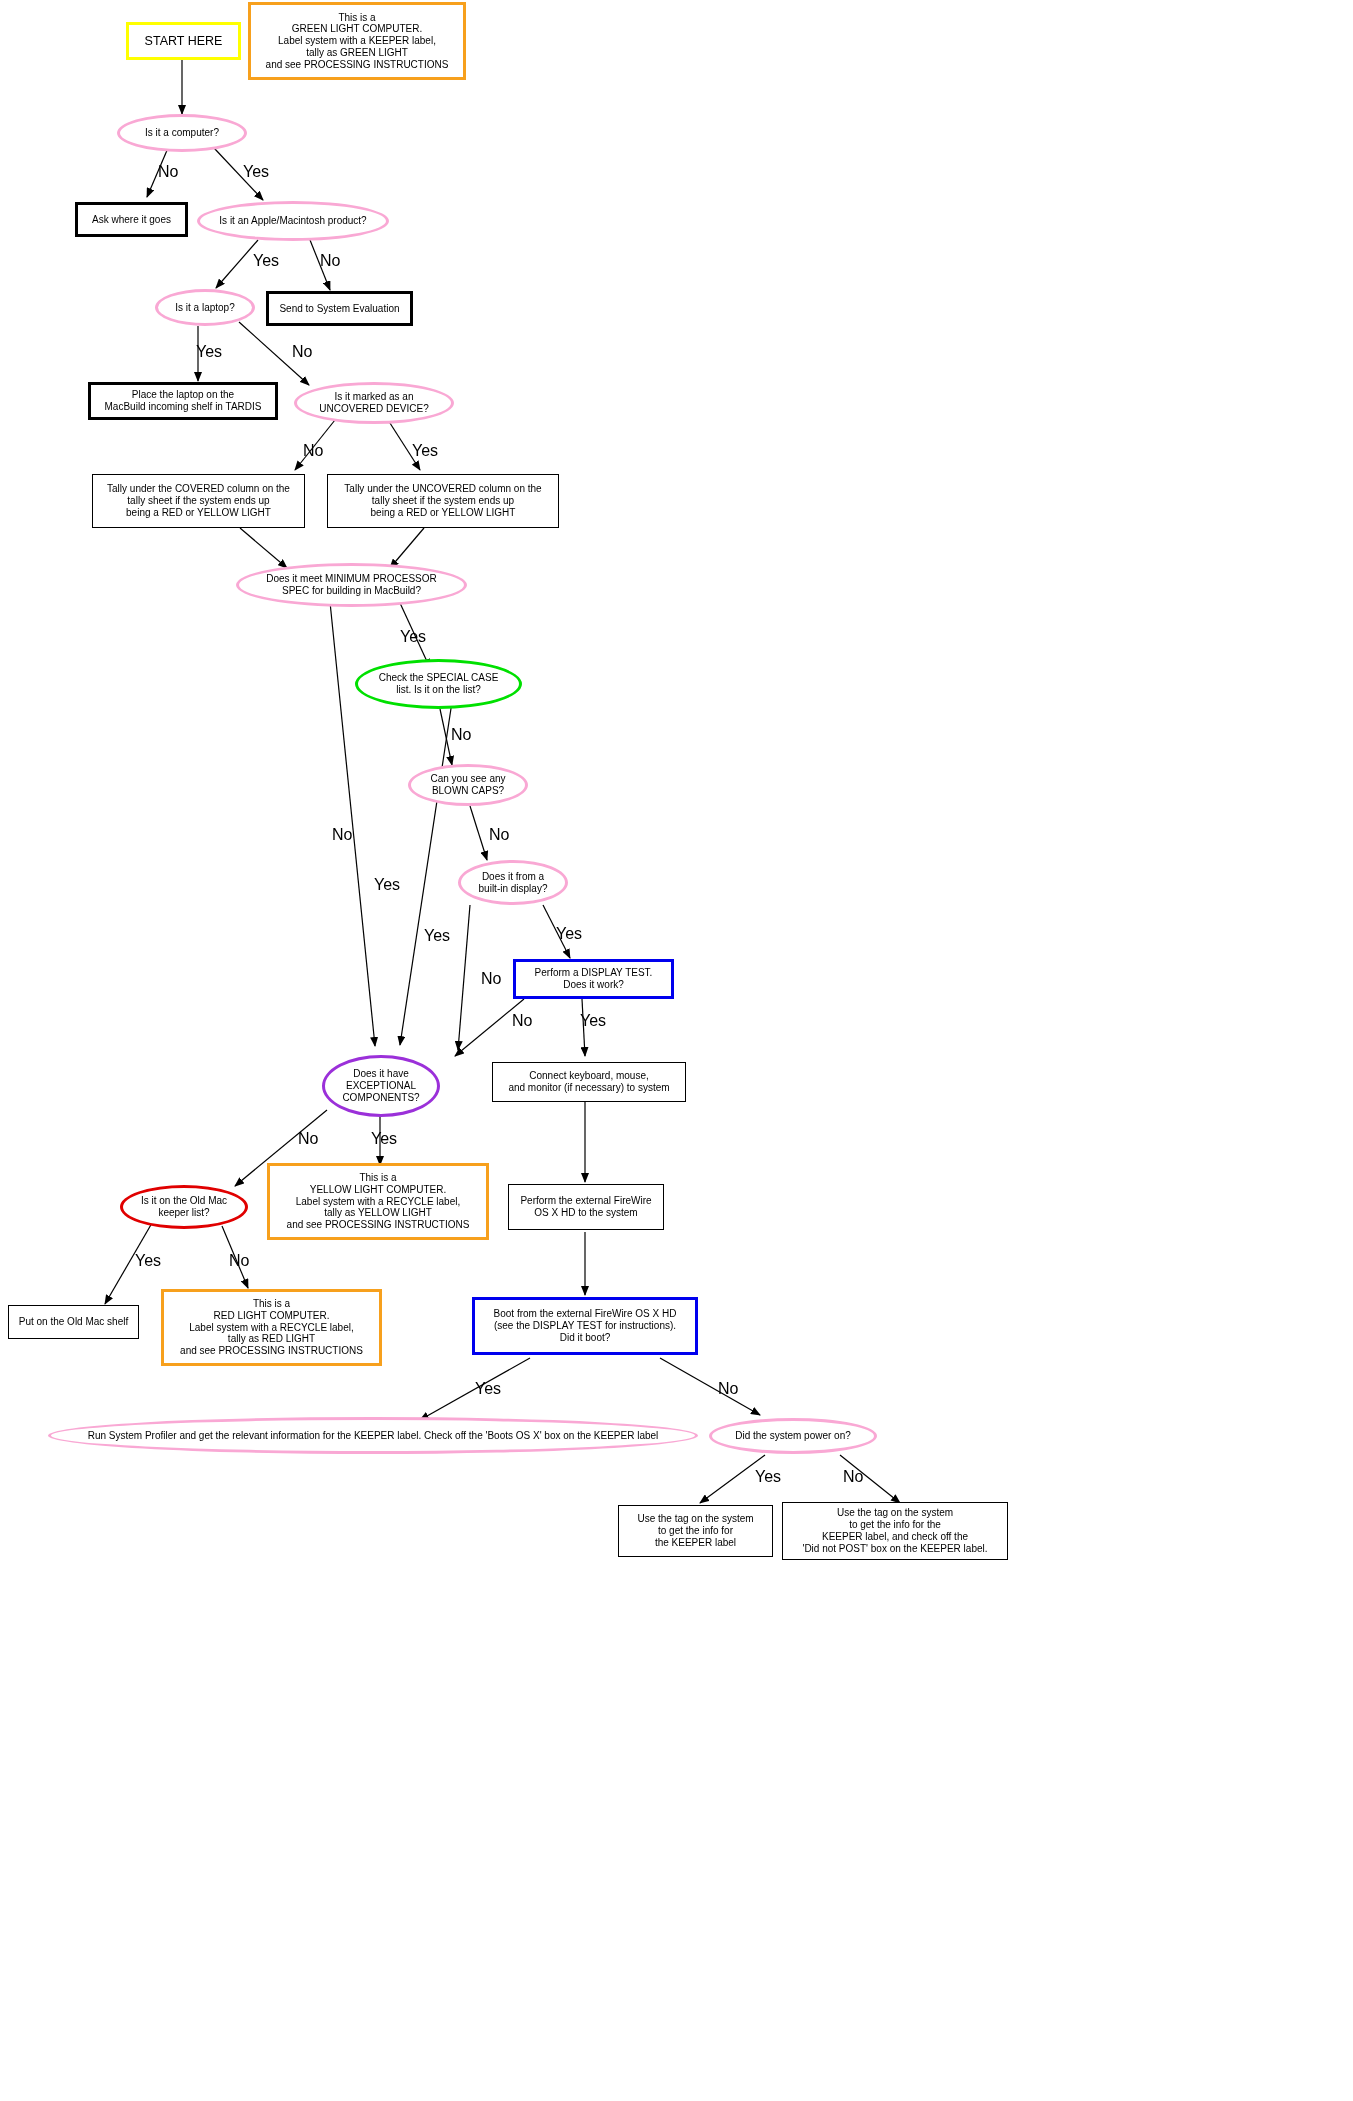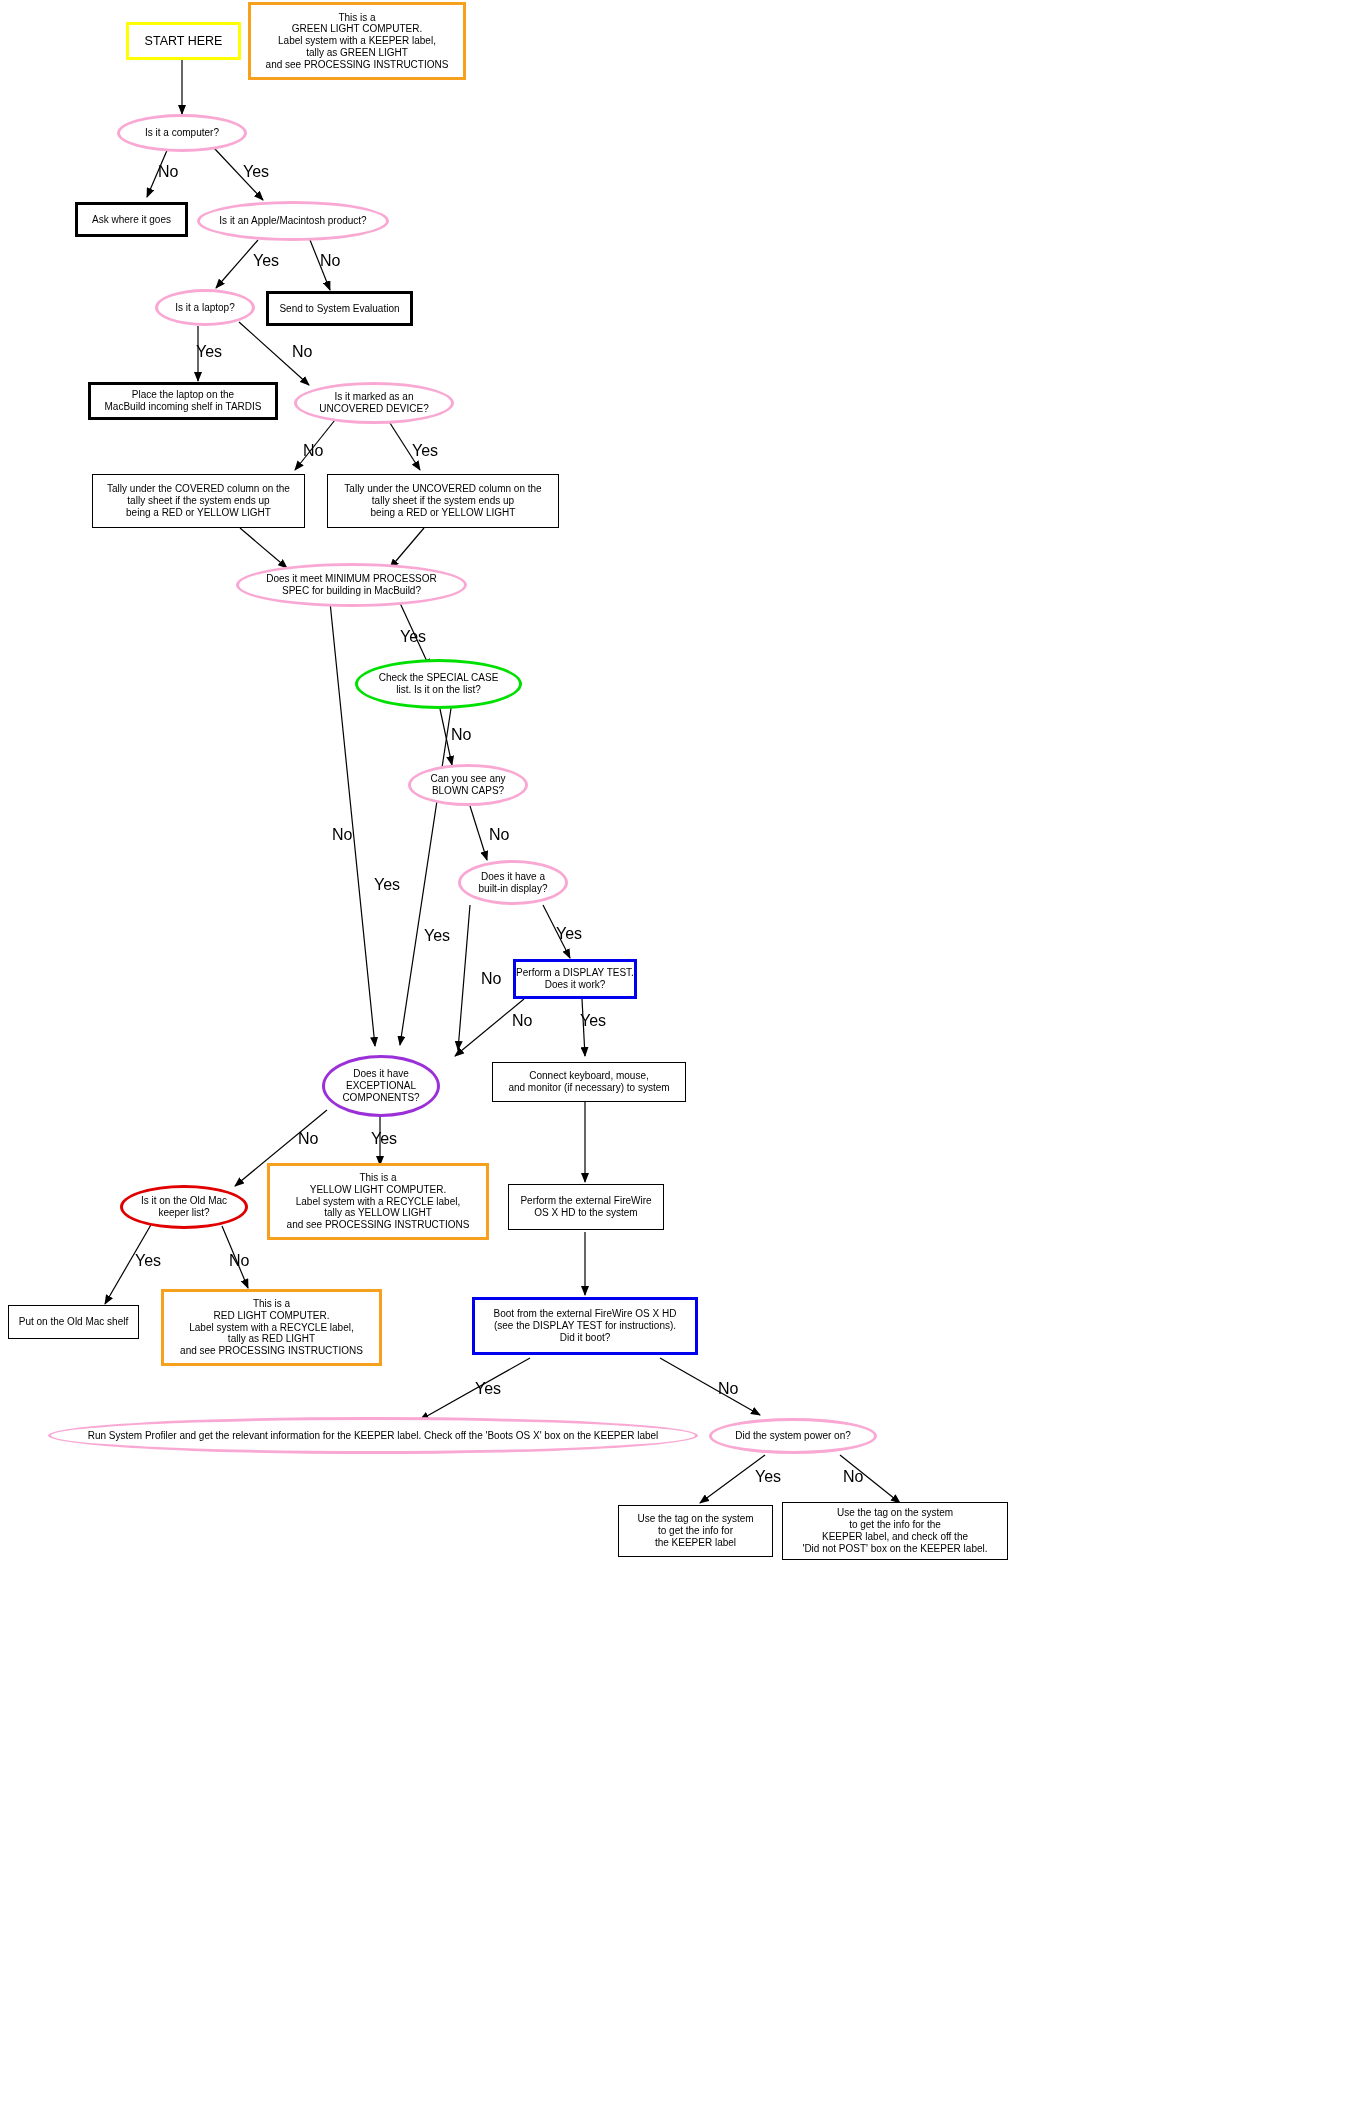--- a/index.html
+++ b/index.html
@@ -145,27 +145,27 @@
   <div class="elabel" style="left:374px;top:876px;">Yes</div>
 
   <div class="node ell" style="left:408px;top:764px;width:120px;height:42px;">
     <span class="txt f11">Can you see any
 BLOWN CAPS?</span>
   </div>
   <div class="elabel" style="left:489px;top:826px;">No</div>
   <div class="elabel" style="left:424px;top:927px;">Yes</div>
 
   <div class="node ell" style="left:458px;top:860px;width:110px;height:45px;">
-    <span class="txt f11">Does it have a
+    <span class="txt f11">Does it from a
 built-in display?</span>
   </div>
   <div class="elabel" style="left:481px;top:970px;">No</div>
   <div class="elabel" style="left:556px;top:925px;">Yes</div>
 
-  <div class="node rect blue" style="left:513px;top:959px;width:124px;height:40px;">
+  <div class="node rect blue" style="left:513px;top:959px;width:161px;height:40px;">
     <span class="txt f11">Perform a DISPLAY TEST.
 Does it work?</span>
   </div>
   <div class="elabel" style="left:512px;top:1012px;">No</div>
   <div class="elabel" style="left:580px;top:1012px;">Yes</div>
 
   <div class="node ell purple" style="left:322px;top:1055px;width:118px;height:62px;">
     <span class="txt f11">Does it have
 EXCEPTIONAL
 COMPONENTS?</span>

